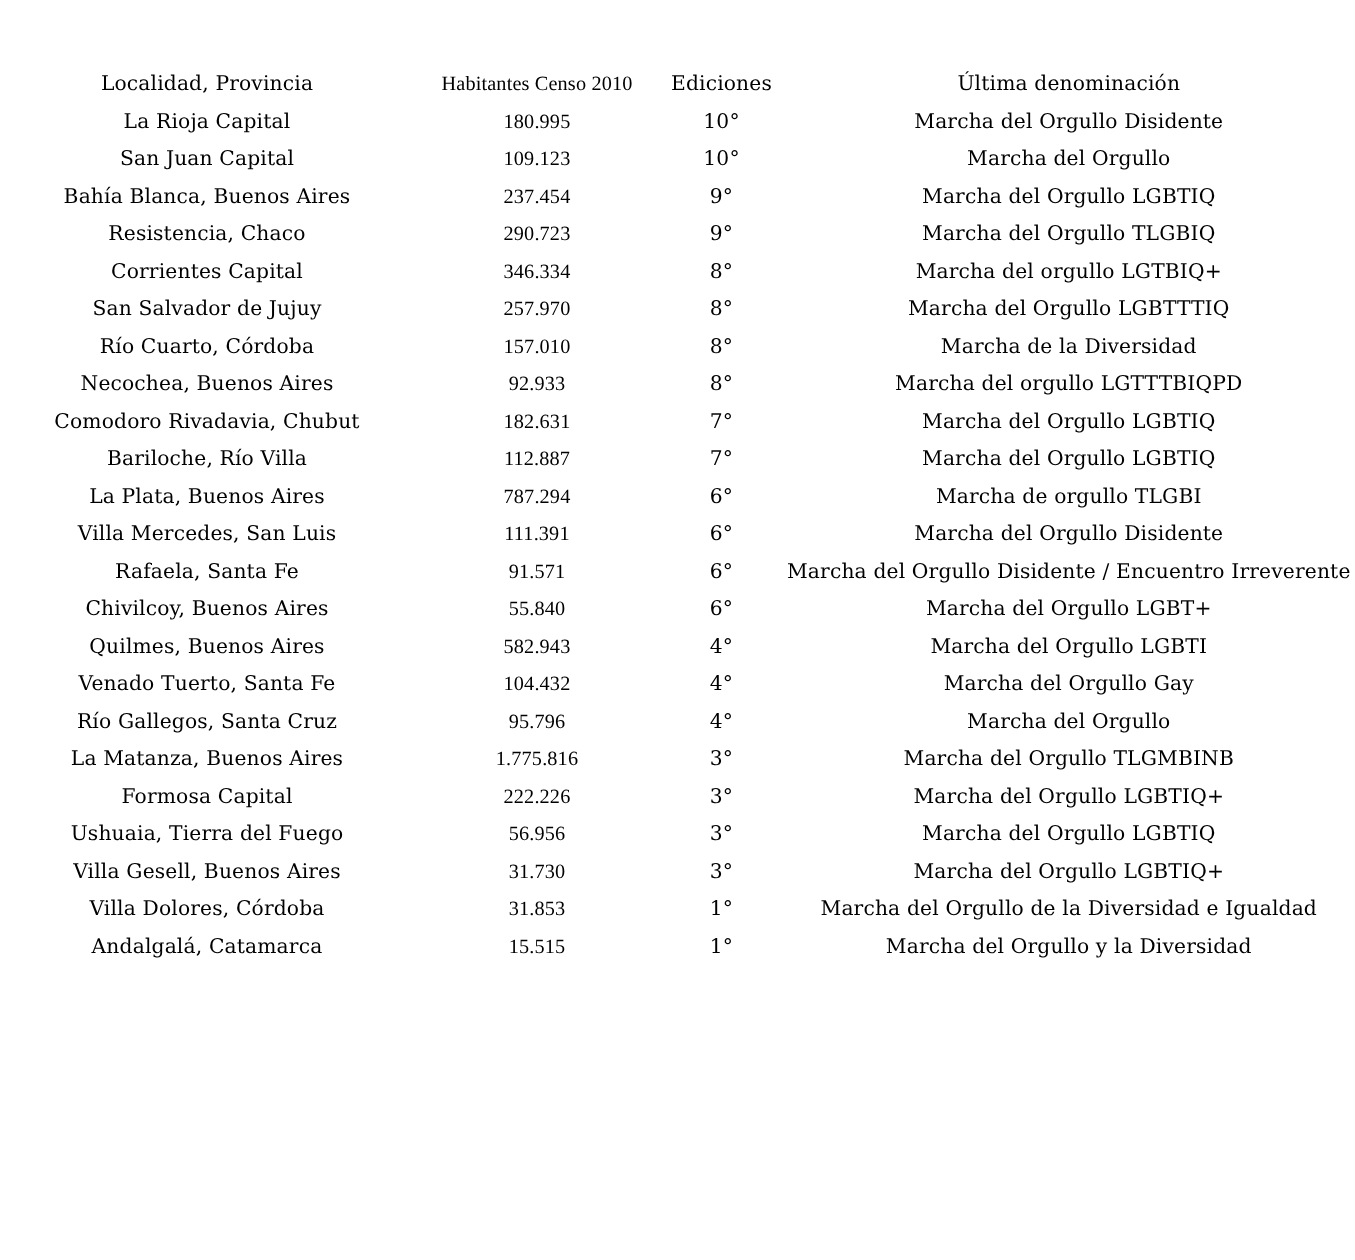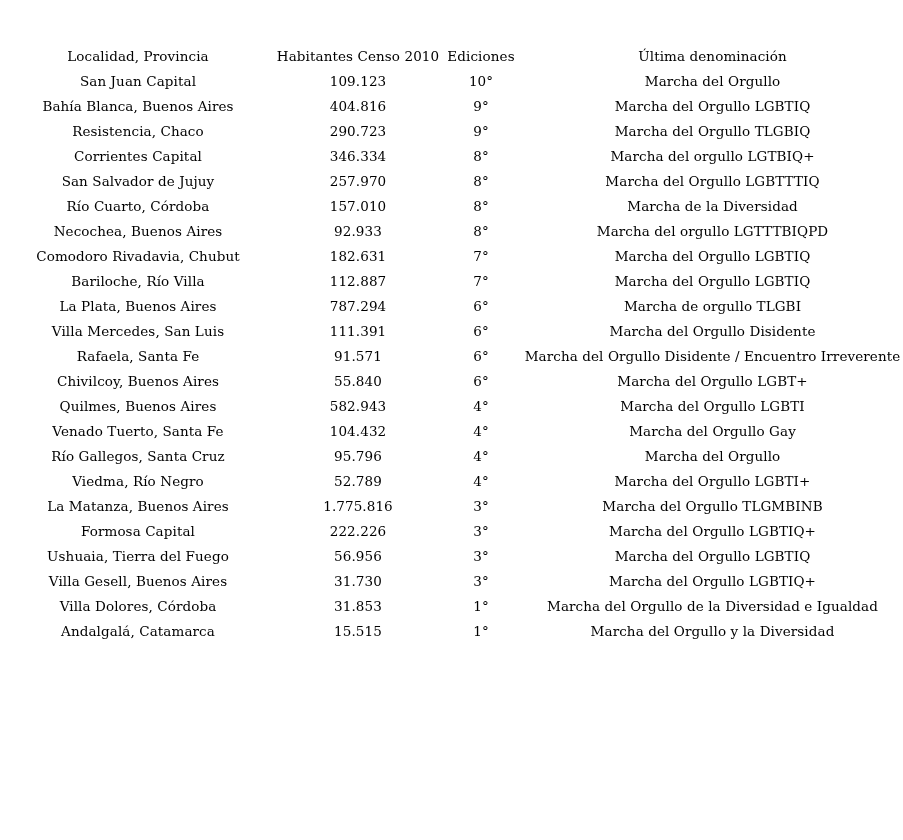--- a/index.html
+++ b/index.html
@@ -12,46 +12,52 @@
       position: absolute; left: 0; top: 43px;
       border-collapse: collapse;
       font-size: 13.5px;
       letter-spacing: 0.1px;
     }
     .tbl td, .tbl th {
       height: 25px; padding: 0; text-align: center; white-space: nowrap;
       font-weight: normal; vertical-align: middle;
     }
     .c1 { width: 276px; margin-left: 36px; }
-    .c2 { width: 164px; }
+    .c2 { width: 164px; font-family: Liberation Serif, serif; }
     .c3 { width: 82px; }
     .c4 { width: 381px; }
   </style>
 </head>
 <body>
 
 <table class="tbl">
   <thead>
     <tr>
       <th class="c1">Localidad, Provincia</th>
       <th class="c2">Habitantes Censo 2010</th>
       <th class="c3">Ediciones</th>
       <th class="c4">Última denominación</th>
     </tr>
   </thead>
   <tbody id="tbody">
       <tr>
+        <td class="c1">La Rioja Capital</td>
+        <td class="c2">180.995</td>
+        <td class="c3">10°</td>
+        <td class="c4">Marcha del Orgullo Disidente</td>
+      </tr>
+      <tr>
         <td class="c1">San Juan Capital</td>
         <td class="c2">109.123</td>
         <td class="c3">10°</td>
         <td class="c4">Marcha del Orgullo</td>
       </tr>
       <tr>
         <td class="c1">Bahía Blanca, Buenos Aires</td>
-        <td class="c2">404.816</td>
+        <td class="c2">237.454</td>
         <td class="c3">9°</td>
         <td class="c4">Marcha del Orgullo LGBTIQ</td>
       </tr>
       <tr>
         <td class="c1">Resistencia, Chaco</td>
         <td class="c2">290.723</td>
         <td class="c3">9°</td>
         <td class="c4">Marcha del Orgullo TLGBIQ</td>
       </tr>
       <tr>
@@ -126,26 +132,20 @@
         <td class="c3">4°</td>
         <td class="c4">Marcha del Orgullo Gay</td>
       </tr>
       <tr>
         <td class="c1">Río Gallegos, Santa Cruz</td>
         <td class="c2">95.796</td>
         <td class="c3">4°</td>
         <td class="c4">Marcha del Orgullo</td>
       </tr>
       <tr>
-        <td class="c1">Viedma, Río Negro</td>
-        <td class="c2">52.789</td>
-        <td class="c3">4°</td>
-        <td class="c4">Marcha del Orgullo LGBTI+</td>
-      </tr>
-      <tr>
         <td class="c1">La Matanza, Buenos Aires</td>
         <td class="c2">1.775.816</td>
         <td class="c3">3°</td>
         <td class="c4">Marcha del Orgullo TLGMBINB</td>
       </tr>
       <tr>
         <td class="c1">Formosa Capital</td>
         <td class="c2">222.226</td>
         <td class="c3">3°</td>
         <td class="c4">Marcha del Orgullo LGBTIQ+</td>

